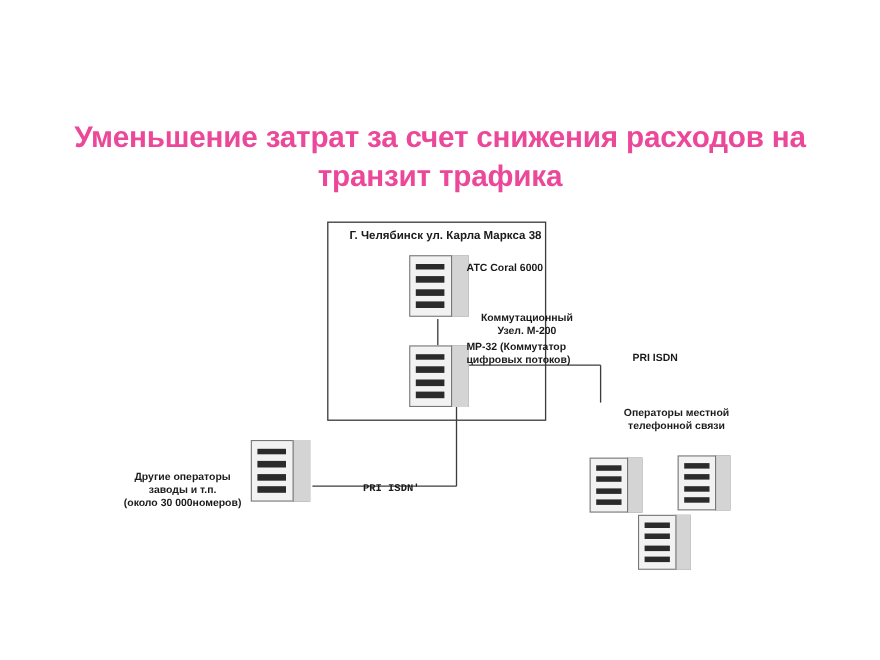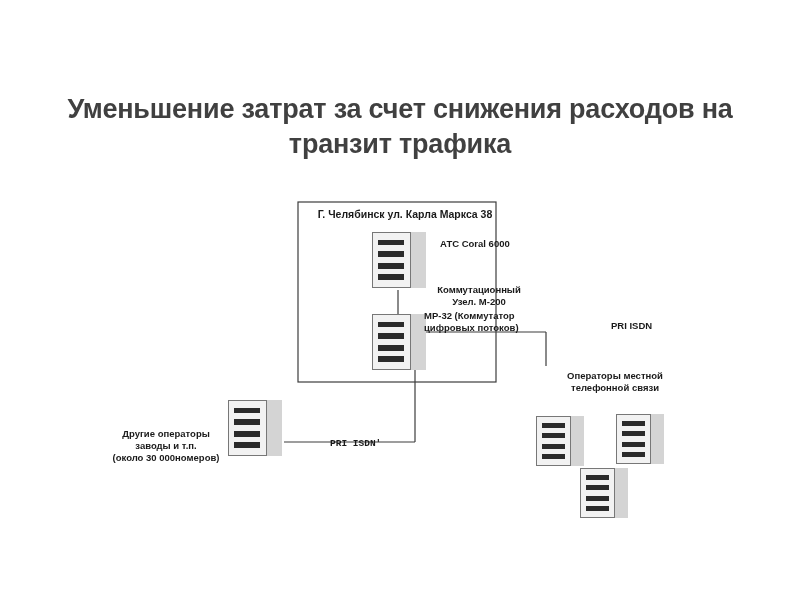--- a/index.html
+++ b/index.html
@@ -14,27 +14,27 @@
     background: #ffffff;
     overflow: hidden;
     font-family: "Liberation Sans", sans-serif;
     color: #000000;
   }
 
   
   .title {
     position: absolute;
     left: 40px;
-    top: 92px;
+    top: 108px;
     width: 720px;
     text-align: center;
     font-size: 27px;
     font-weight: bold;
     line-height: 1.28;
-    color: #404040;
+    color: #ec4899;
     letter-spacing: -0.2px;
   }
 
   
   .diagram {
     position: absolute;
     left: 0;
     top: 180px;
     width: 646px;
     height: 360px;
@@ -51,24 +51,24 @@
     font-size: 9.5px;
     font-weight: bold;
     color: #1a1a1a;
     line-height: 1.25;
     white-space: pre-line;
   }
   .lbl.center { text-align: center; }
   .lbl.left   { text-align: left; }
 
   #lbl-header     { left: 300px; top: 28px;  width: 210px; font-size: 10.5px; }
-  #lbl-atc        { left: 424px; top: 58px;  width: 140px; margin-left: 16px; }
+  #lbl-atc        { left: 424px; top: 58px;  width: 140px; }
   #lbl-node       { left: 424px; top: 104px; width: 110px; }
   #lbl-mp32       { left: 424px; top: 130px; width: 112px; }
-  #lbl-pri-right  { left: 576px; top: 140px; width: 90px; padding-left: 35px;  }
+  #lbl-pri-right  { left: 540px; top: 140px; width: 90px; padding-left: 35px;  }
   #lbl-ops        { left: 540px; top: 190px; width: 150px; }
   #lbl-others     { left: 96px;  top: 228px; width: 140px; margin-top: 20px; }
   #lbl-pri-left   { left: 330px; top: 258px; width: 80px; font-family: Liberation Mono, monospace;  }
 
   
   .srv {
     position: absolute;
   }
   .srv .body {
     position: absolute;

